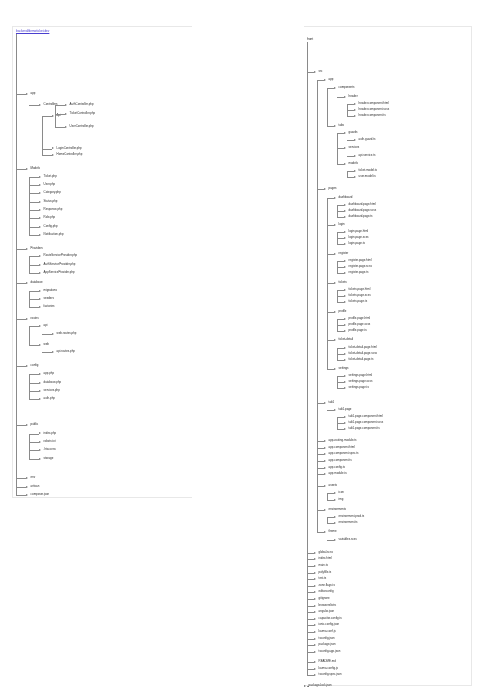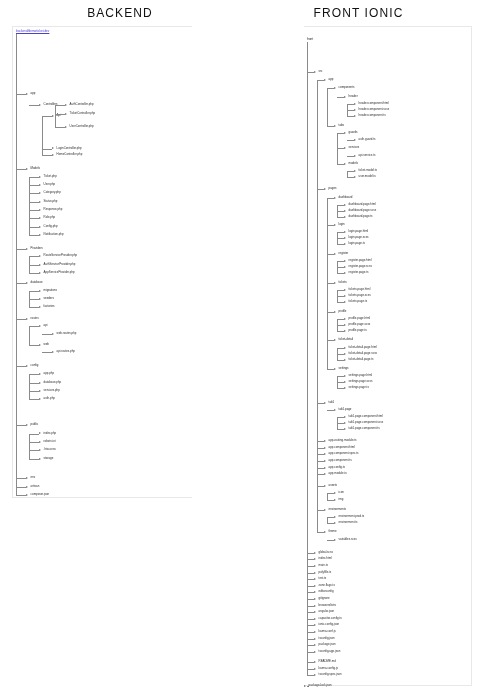--- a/index.html
+++ b/index.html
@@ -60,21 +60,20 @@
     width:0;height:0;
     border-top:1.6px solid transparent;
     border-bottom:1.6px solid transparent;
     border-left:2.4px solid #6f6f6f;
   }
 </style>
 </head>
 <body>
 
 <div class="panel" id="panel-backend">
-  <div class="panel-title">BACKEND</div>
   <div class="frame" id="frame-backend"></div>
   <div class="tree" id="tree-backend">
       <div class="label root-link" style="left: 6px; top: 0px;">backend/demoticket.dev</div>
       <div class="vline" style="left: 6px; top: 63.84px; height: 401.28px;"></div>
       <div class="vline" style="left: 19px; top: 75.24px; height: 1px;"></div>
       <div class="vline" style="left: 19px; top: 146.68px; height: 58.52px;"></div>
       <div class="vline" style="left: 19px; top: 226.48px; height: 16.72px;"></div>
       <div class="vline" style="left: 19px; top: 260.68px; height: 16.72px;"></div>
       <div class="vline" style="left: 19px; top: 296.4px; height: 18.24px;"></div>
       <div class="vline" style="left: 19px; top: 344.28px; height: 25.08px;"></div>
@@ -210,21 +209,20 @@
       <div class="hline" style="left: 6px; top: 456.76px; width: 10.4px;"></div>
       <div class="arrow" style="left: 16.4px; top: 455.66px;"></div>
       <div class="label" style="left: 20.6px; top: 454.76px;">artisan</div>
       <div class="hline" style="left: 6px; top: 465.12px; width: 10.4px;"></div>
       <div class="arrow" style="left: 16.4px; top: 464.02px;"></div>
       <div class="label" style="left: 20.6px; top: 463.12px;">composer.json</div>
     </div>
 </div>
 
 <div class="panel" id="panel-front">
-  <div class="panel-title">FRONT IONIC</div>
   <div class="frame" id="frame-front"></div>
   <div class="tree" id="tree-front">
       <div class="label root-plain" style="left: 6px; top: 0px;">front</div>
       <div class="vline" style="left: 6px; top: 33.6px; height: 603.6px;"></div>
       <div class="vline" style="left: 16px; top: 42px; height: 452.4px;"></div>
       <div class="vline" style="left: 26px; top: 50.4px; height: 37.2px;"></div>
       <div class="vline" style="left: 26px; top: 159.6px; height: 171.6px;"></div>
       <div class="vline" style="left: 26px; top: 372px; height: 1px;"></div>
       <div class="vline" style="left: 26px; top: 454.8px; height: 7.2px;"></div>
       <div class="vline" style="left: 26px; top: 478.8px; height: 6px;"></div>

